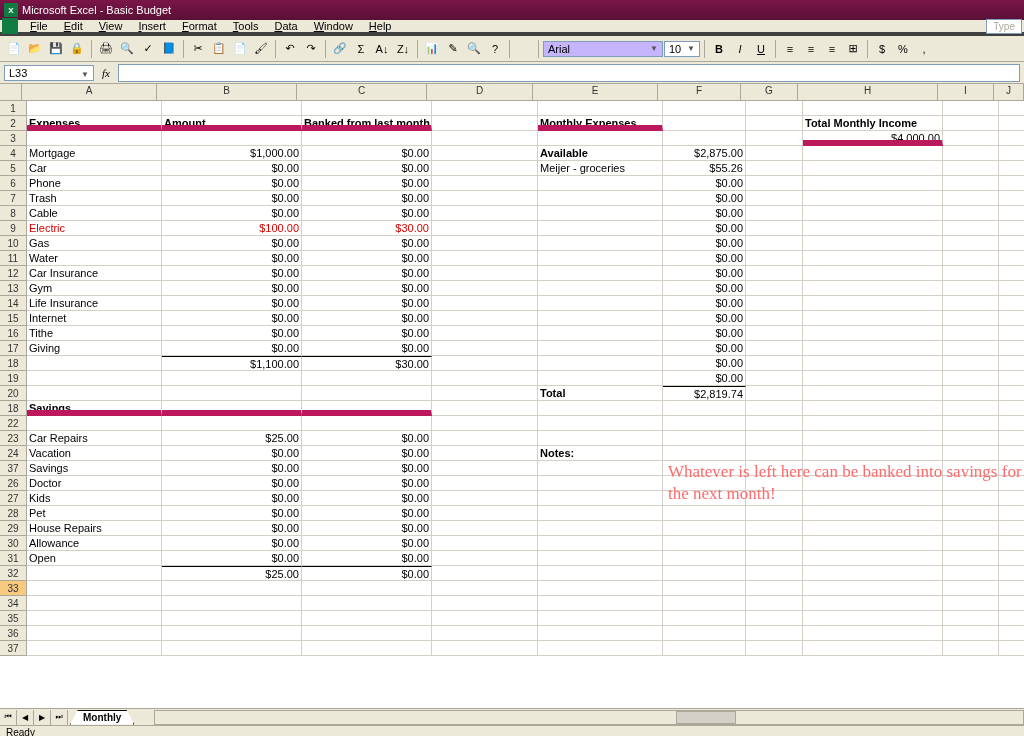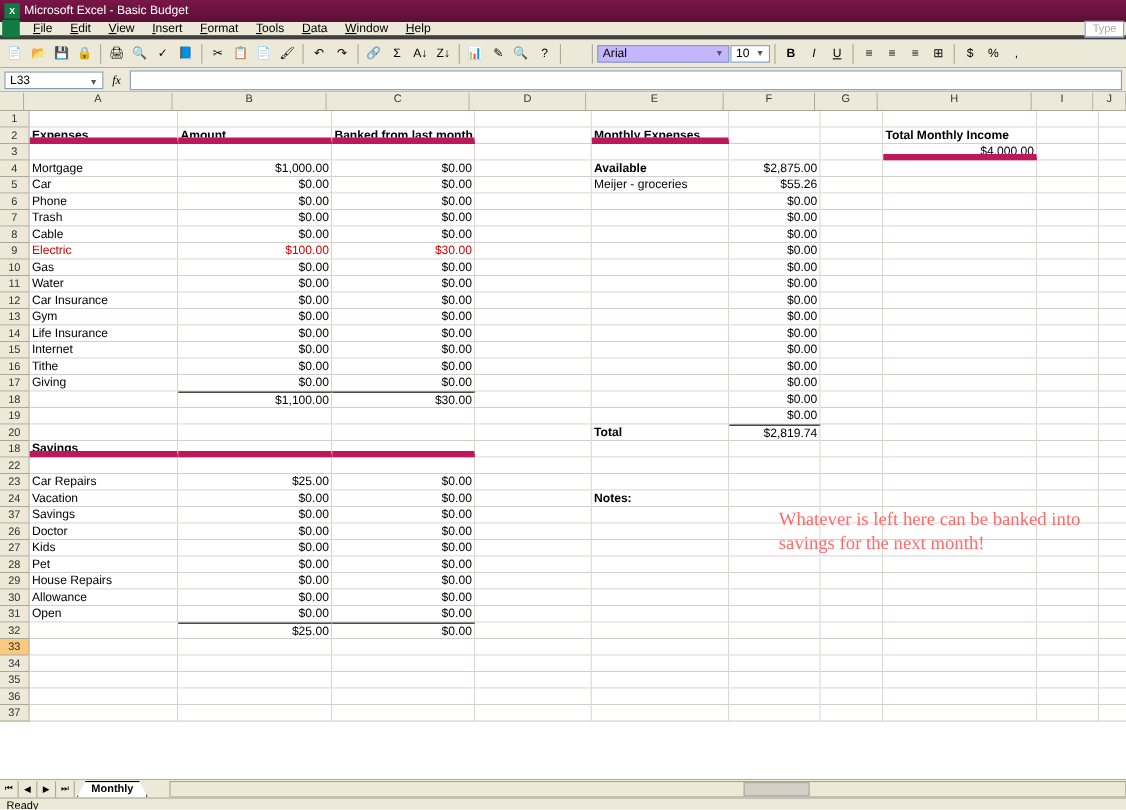--- a/index.html
+++ b/index.html
@@ -35,21 +35,21 @@
 .rh.sel { background: #f9c97f; }
 .cells { position: absolute; left: 27px; top: 17px; }
 .cell-row { display: flex; height: 15px; }
 .cell { border-right: 1px solid #d4d0c8; border-bottom: 1px solid #d4d0c8; padding: 0 2px; font-size: 11px; line-height: 14px; overflow: hidden; white-space: nowrap; background: #fff; }
 .cell.bold { font-weight: bold; }
 .cell.right { text-align: right; }
 .cell.red { color: #d40000; }
 .cell.btop { border-top: 1px solid #000; }
 .cell.bbot { border-bottom: 6px solid #be185d; }
 
-.annotation { position: absolute; left: 708px; top: 377px; font-family: 'Comic Sans MS', cursive; font-size: 17px; color: #ff6b6b; line-height: 1.3; }
+.annotation { position: absolute; left: 668px; top: 377px; font-family: 'Comic Sans MS', cursive; font-size: 17px; color: #ff6b6b; line-height: 1.3; }
 
 .tabs-row { height: 17px; background: #ece9d8; display: flex; align-items: center; border-top: 1px solid #aca899; font-size: 10px; }
 .nav-btn { width: 17px; height: 15px; display: inline-flex; align-items: center; justify-content: center; border-right: 1px solid #aca899; cursor: pointer; font-size: 8px; }
 .sheet-tab { background: #fff; border: 1px solid #000; border-bottom: none; padding: 0 12px; font-weight: bold; font-size: 10px; height: 15px; line-height: 14px; margin-left: 2px; position: relative; clip-path: polygon(8px 0, calc(100% - 8px) 0, 100% 100%, 0 100%); }
 .hscroll { flex: 1; margin-left: 20px; height: 15px; background: #ece9d8; border: 1px solid #aca899; position: relative; }
 .hscroll-thumb { position: absolute; left: 60%; width: 60px; height: 13px; background: #d4d0c8; border: 1px solid #aca899; }
 
 .statusbar { height: 18px; background: #ece9d8; border-top: 1px solid #aca899; padding: 1px 6px; font-size: 10px; }
 
 .colA{width:135px}.colB{width:140px}.colC{width:130px}.colD{width:106px}.colE{width:125px}.colF{width:83px}.colG{width:57px}.colH{width:140px}.colI{width:56px}.colJ{width:30px}

